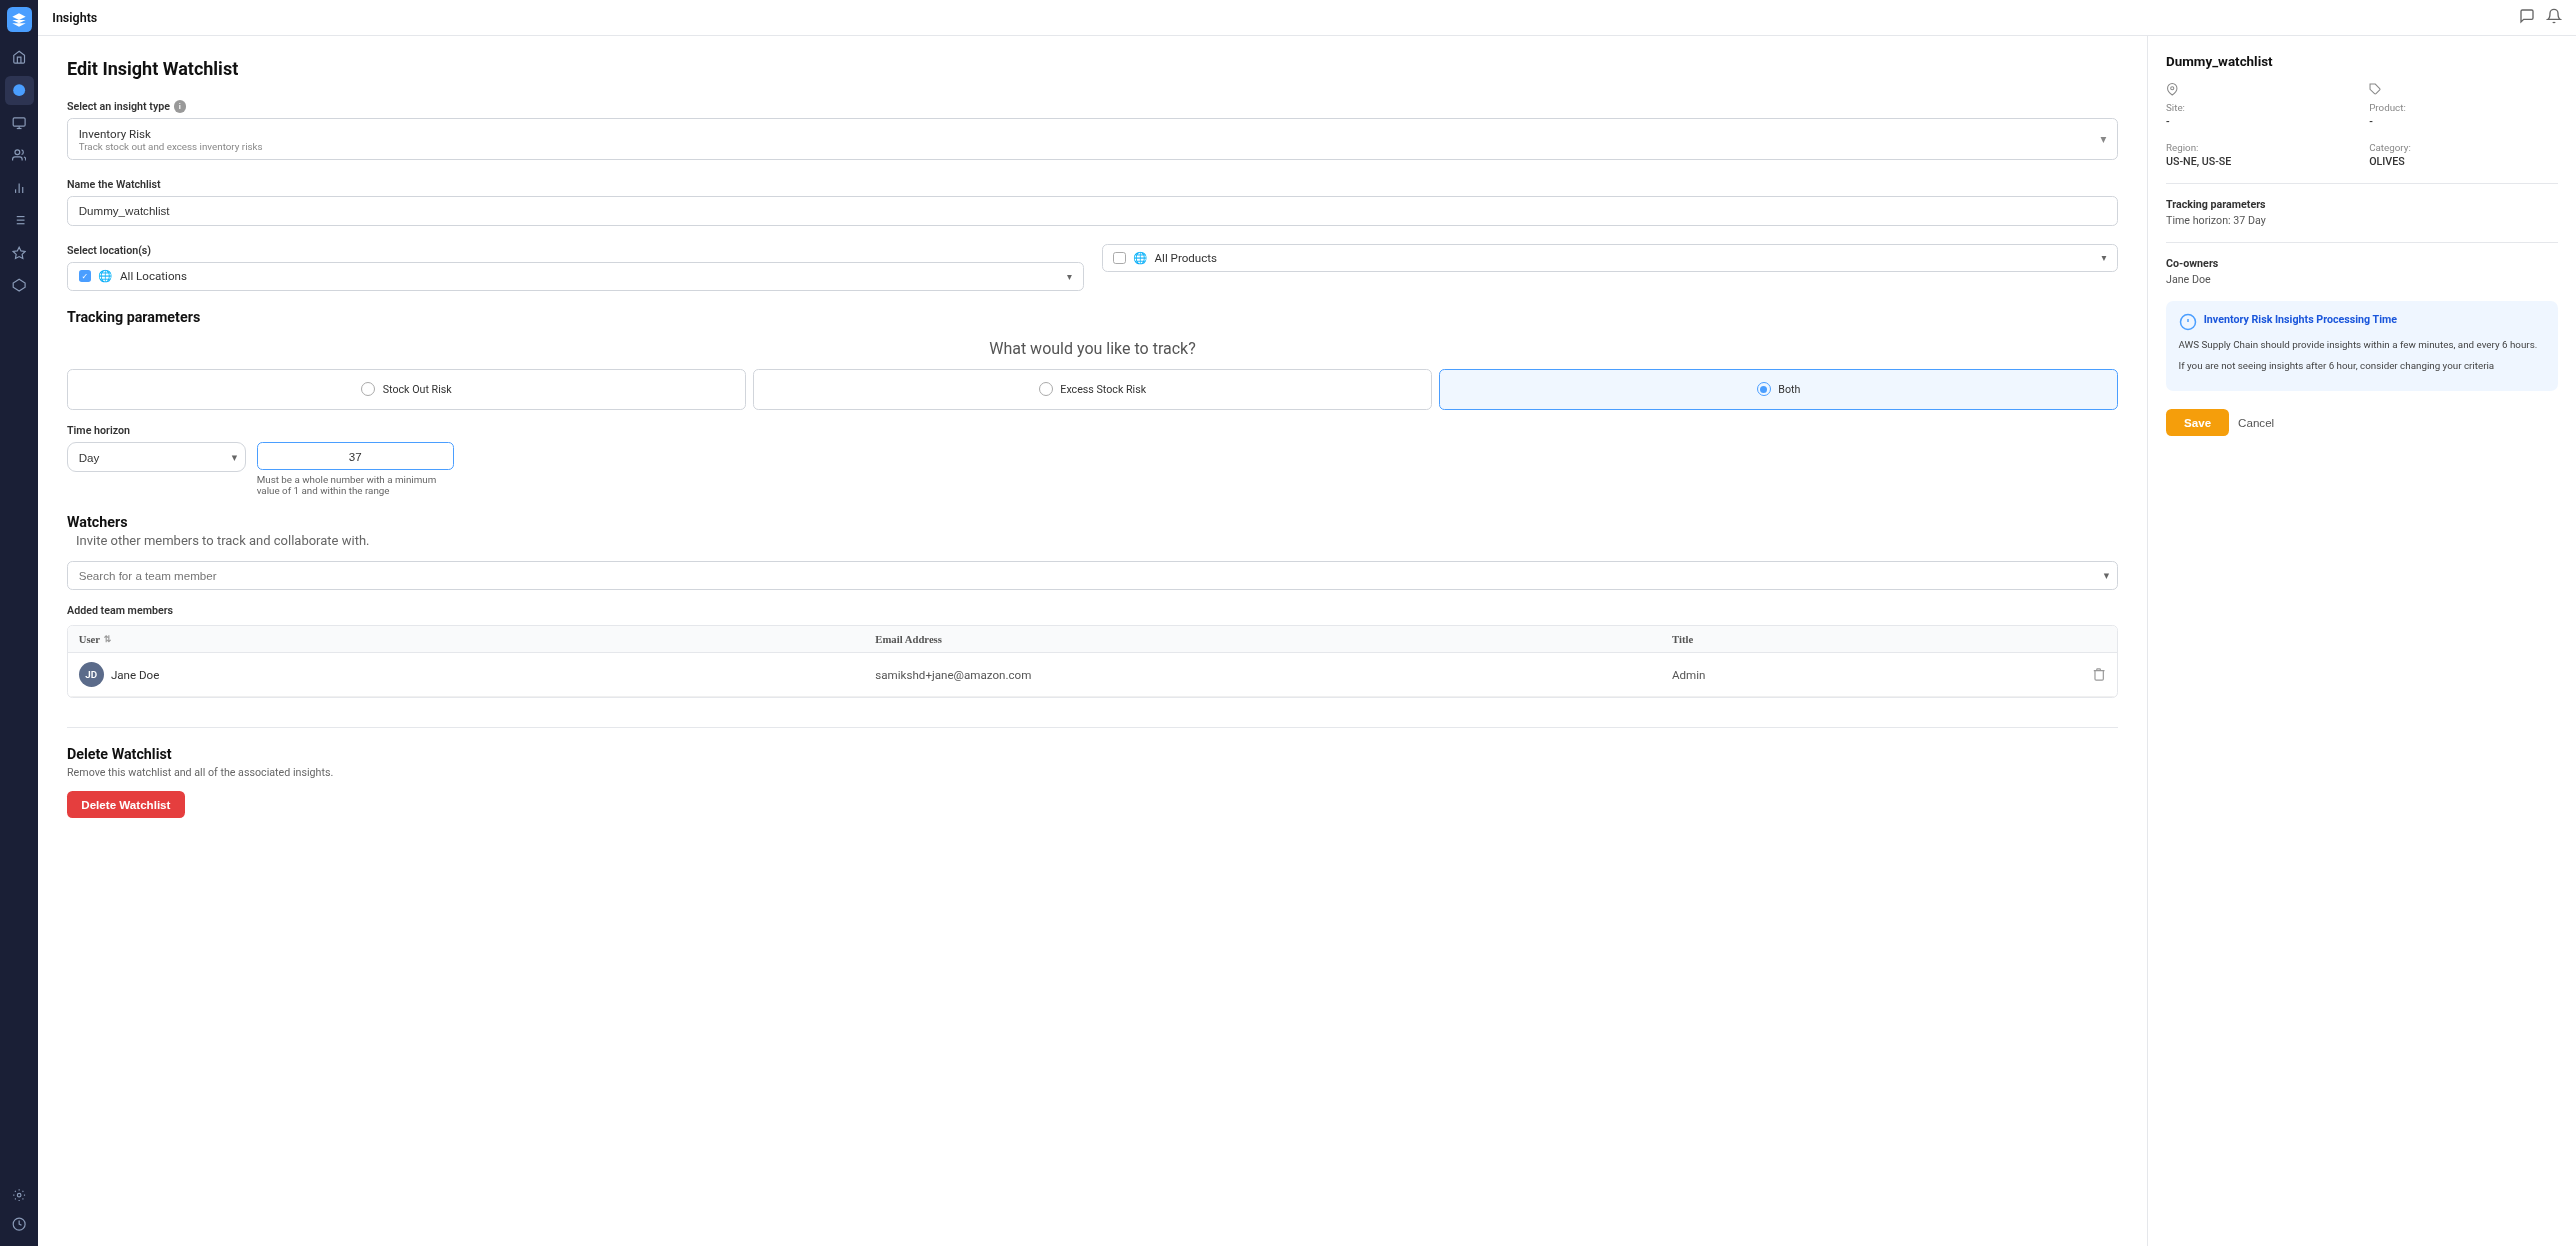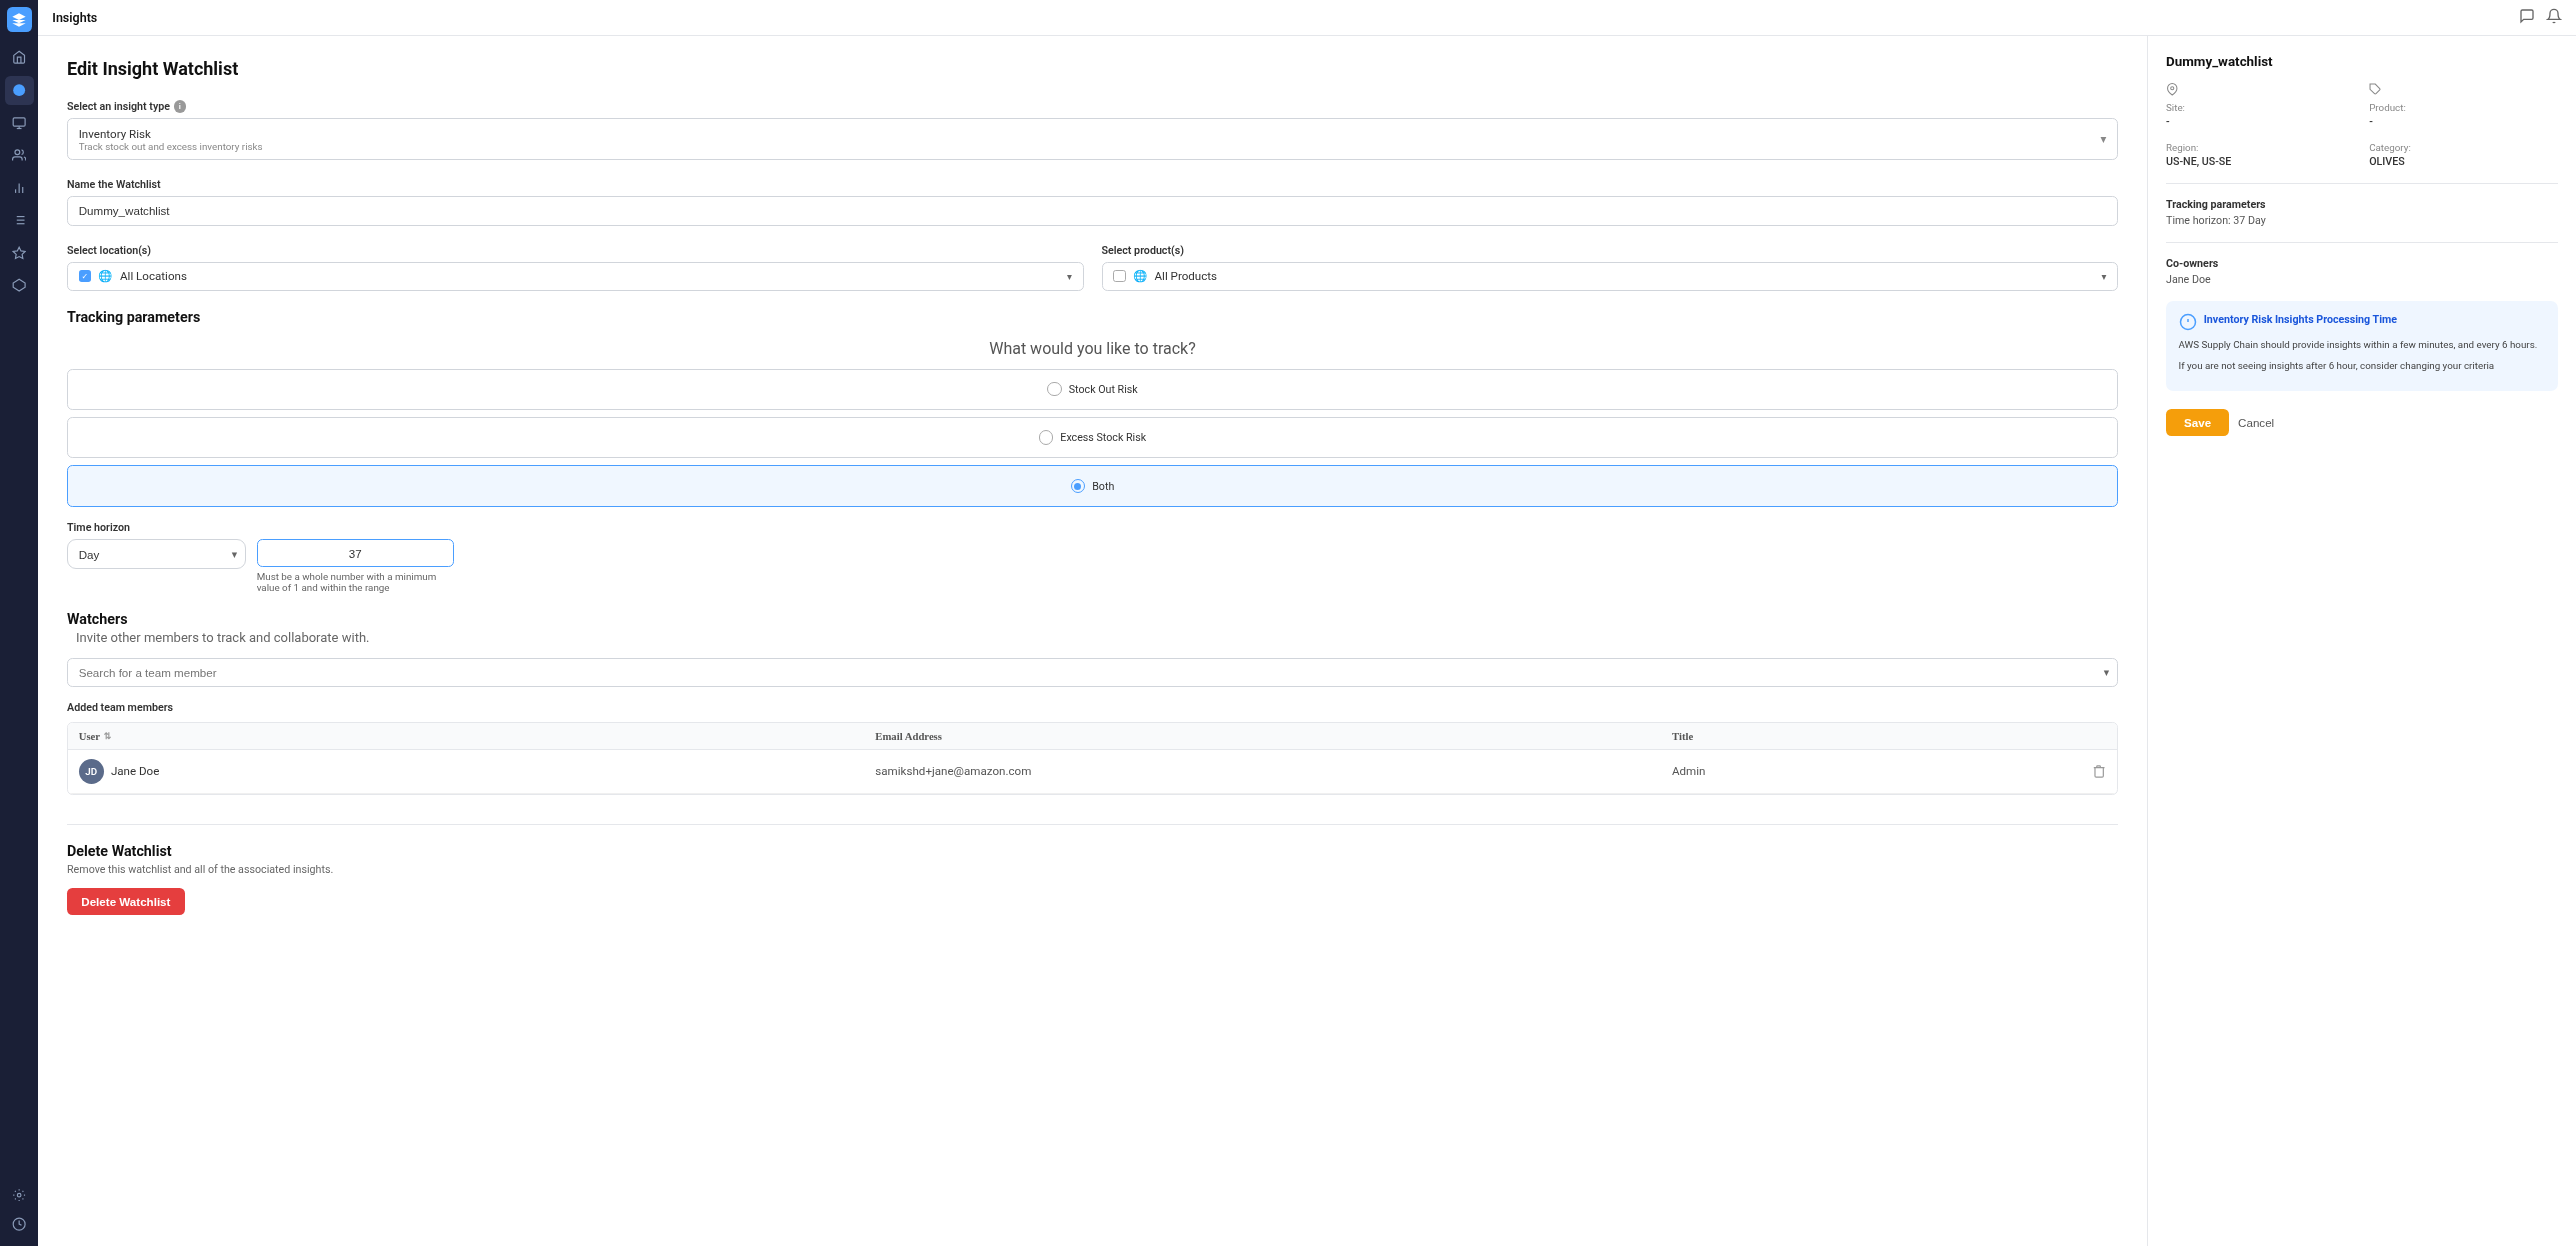--- a/index.html
+++ b/index.html
@@ -46,21 +46,21 @@
     .location-select .text { font-size: 11.6px; color: #333; flex: 1; }
     .location-select .chevron { color: #666; margin-left: auto; font-size: 9.8px; }
 
     .product-select { display: flex; align-items: center; gap: 7.2px; border: 0.9px solid #d1d5db; border-radius: 5.4px; padding: 6.3px 10.7px; background: #fff; }
     .product-select .checkbox-empty { width: 12.5px; height: 12.5px; border: 0.9px solid #aaa; border-radius: 2.7px; flex-shrink: 0; }
 
     
     .section-title { font-size: 14.3px; font-weight: 700; color: #111; margin-bottom: 14.3px; margin-top: 7.2px; }
     .track-question { font-size: 16px; color: #555; margin-bottom: 10.7px; text-align: center; }
 
-    .radio-group { display: grid; grid-template-columns: 1fr; gap: 7.2px; margin-bottom: 14.3px; }
+    .radio-group { display: grid; grid-template-columns: 1fr 1fr 1fr; gap: 7.2px; margin-bottom: 14.3px; }
     .radio-option { border: 0.9px solid #d1d5db; border-radius: 5.4px; padding: 12.5px 14.3px; display: flex; align-items: center; justify-content: center; gap: 7.2px; cursor: pointer; background: #fff; }
     .radio-option.selected { border: 1.8px solid #4a9eff; background: #f0f7ff; }
     .radio-circle { width: 14.3px; height: 14.3px; border-radius: 50%; border: 1.3px solid #aaa; display: flex; align-items: center; justify-content: center; flex-shrink: 0; }
     .radio-circle.selected { border-color: #4a9eff; }
     .radio-circle.selected::after { content: ''; width: 7.2px; height: 7.2px; border-radius: 50%; background: #4a9eff; }
     .radio-label { font-size: 10.7px; color: #333; }
 
     .time-horizon-row { display: flex; align-items: flex-start; gap: 10.7px; }
     .time-horizon-label { font-size: 10.7px; font-weight: 600; color: #333; margin-bottom: 5.4px; }
     .time-unit-select { flex: 0 0 179px; }
@@ -251,21 +251,20 @@
         <div>
           <div class="field-label">Select location(s)</div>
           <div class="location-select">
             <div class="checkbox-checked"></div>
             <span style="color:#4a9eff;font-size:11.6px;">🌐</span>
             <span class="text">All Locations</span>
             <span class="chevron">▾</span>
           </div>
         </div>
         <div>
-          <div class="field-label">Select product(s)</div>
           <div class="product-select">
             <div class="checkbox-empty"></div>
             <span style="color:#aaa;font-size:11.6px;">🌐</span>
             <span style="font-size:11.6px;color:#333;flex:1;">All Products</span>
             <span style="color:#666;font-size:9.8px;">▾</span>
           </div>
         </div>
       </div>
 
       <div class="form-section">

